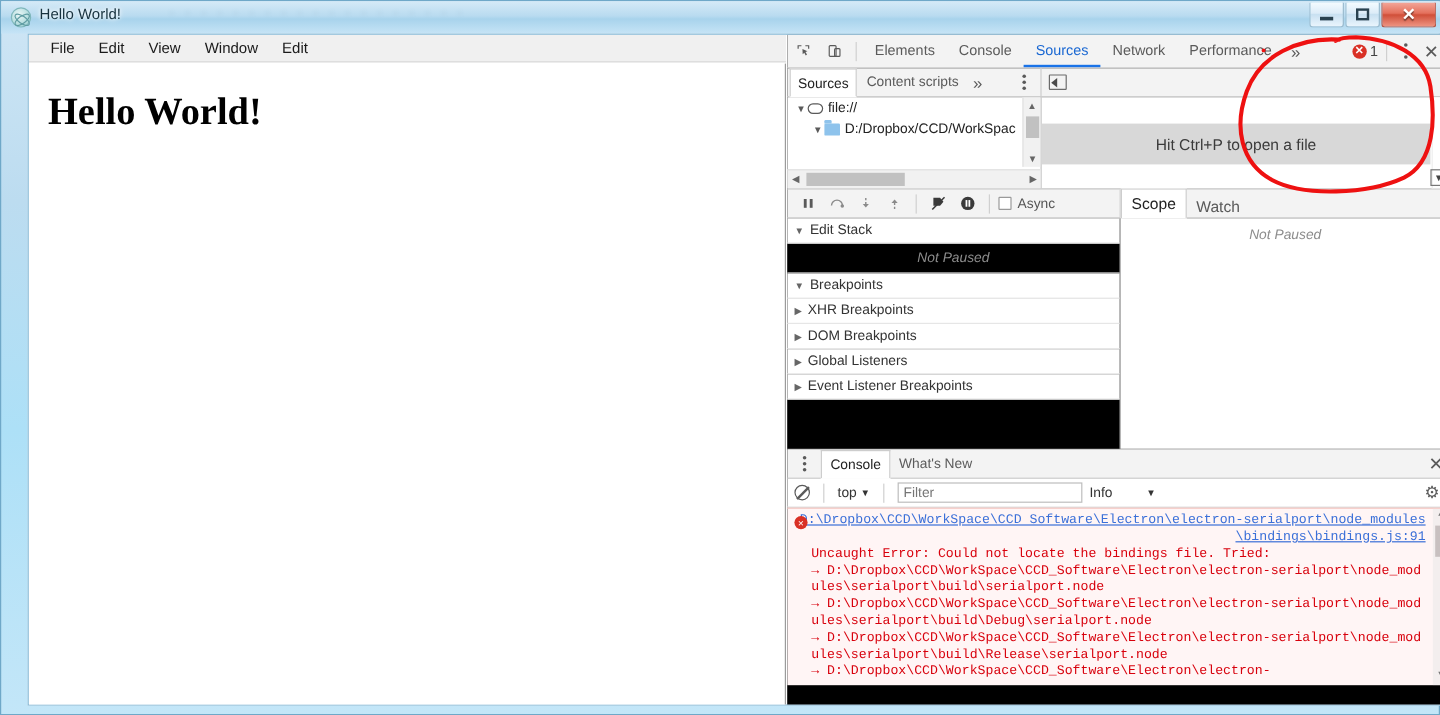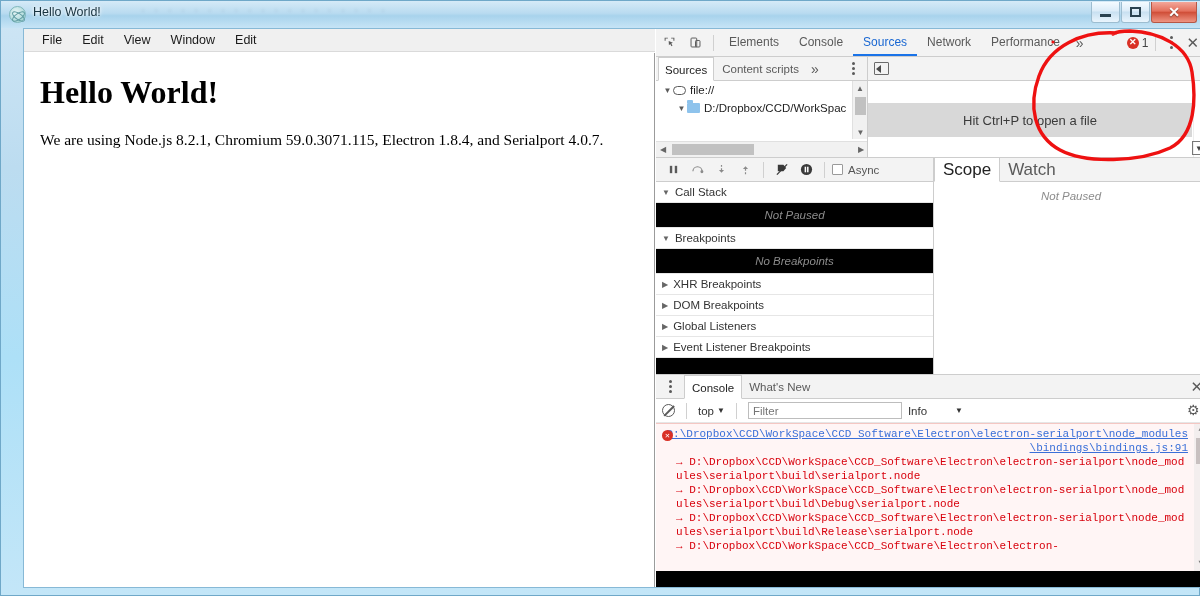--- a/index.html
+++ b/index.html
@@ -231,21 +231,21 @@
   
   .dbg-row { display: flex; height: 25px; border-top: 1px solid #cdcdcd;
              border-bottom: 1px solid #cdcdcd; background: #f3f3f3; }
   .dbg-tools { width: 278px; display: flex; align-items: center; gap: 2px;
                border-right: 1px solid #cdcdcd; padding-left: 6px; }
   .dbg-btn { width: 22px; height: 22px; display:flex; align-items:center;
              justify-content:center; color: #5a5a5a; font-size: 12px; }
   .async-box { display: flex; gap: 5px; font-size: 11.5px; color: #555; }
   .cbox { width: 11px; height: 11px; border: 1px solid #9a9a9a; background: #fff; border-radius: 1px; }
   .scope-tabs { flex: 1; display: flex; align-items: flex-end; }
-  .scope-tab { font-size: 17px; color: #5a5a5a; padding: 1px 8px; }
+  .scope-tab { font-size: 13px; color: #5a5a5a; padding: 1px 8px; }
   .scope-tab.active { background:#fff; border:1px solid #cdcdcd; border-bottom-color:#fff;
                       color:#222; height: 25px; line-height: 21px; margin-bottom:-1px; }
 
   
   .panes-row { display: flex; height: 192px; }
   .left-panes { width: 278px; border-right: 1px solid #cdcdcd; }
   .pane-head {
     height: 21px; display: flex; align-items: center; gap: 5px;
     padding-left: 6px; font-size: 11.5px; color: #333;
     border-bottom: 1px solid #e6e6e6; background: #fff;
@@ -349,21 +349,20 @@
       <div class="menubar">
         <div class="menu-item">File</div>
         <div class="menu-item">Edit</div>
         <div class="menu-item">View</div>
         <div class="menu-item">Window</div>
         <div class="menu-item">Edit</div>
       </div>
 
       <div class="page-body">
         <div class="h1">Hello World!</div>
-        <div class="ptext">We are using Node.js 8.2.1, Chromium 59.0.3071.115, Electron 1.8.4, and Serialport 4.0.7.</div>
       </div>
 
       <div class="devtools">
 
         <div class="dt-tabbar">
           <div class="dt-iconbtn">
             <svg width="13" height="13" viewBox="0 0 16 16">
                 <path d="M2 2h4v1.2H3.2v2.6H2V2zm8 0h4v3.8h-1.2V3.2H10V2z" fill="#5a5a5a"></path>
                 <path d="M7 6l5.2 2.3-2.1.8 1.6 2.6-1.3.8-1.5-2.6-1.6 1.5z" fill="#5a5a5a"></path>
               </svg>
@@ -495,28 +494,27 @@
           <div class="scope-tabs">
             <div class="scope-tab active">Scope</div>
             <div class="scope-tab">Watch</div>
           </div>
         </div>
 
         <div class="panes-row">
           <div class="left-panes">
             <div class="pane-head">
               <span class="tri">▼</span>
-              <span>Call Stack</span>
+              <span>Edit Stack</span>
             </div>
             <div class="pane-empty">Not Paused</div>
             <div class="pane-head">
               <span class="tri">▼</span>
               <span>Breakpoints</span>
             </div>
-            <div class="pane-empty">No Breakpoints</div>
             <div class="pane-head">
               <span class="tri">▶</span>
               <span>XHR Breakpoints</span>
             </div>
             <div class="pane-head">
               <span class="tri">▶</span>
               <span>DOM Breakpoints</span>
             </div>
             <div class="pane-head">
               <span class="tri">▶</span>
@@ -555,20 +553,21 @@
             <input class="filter-input" placeholder="Filter" style="">
             <div class="level-sel">
               <span>Info</span>
               <span style="font-size:8px">▼</span>
             </div>
             <div class="gear">⚙</div>
           </div>
           <div class="console-out">
             <div class="c-err-ico">✕</div>
             <div class="c-link">D:\Dropbox\CCD\WorkSpace\CCD Software\Electron\electron-serialport\node_modules\bindings\bindings.js:91</div>
+            <div class="c-msg">Uncaught Error: Could not locate the bindings file. Tried:</div>
             <div class="c-path">→ D:\Dropbox\CCD\WorkSpace\CCD_Software\Electron\electron-serialport\node_modules\serialport\build\serialport.node</div>
             <div class="c-path">→ D:\Dropbox\CCD\WorkSpace\CCD_Software\Electron\electron-serialport\node_modules\serialport\build\Debug\serialport.node</div>
             <div class="c-path">→ D:\Dropbox\CCD\WorkSpace\CCD_Software\Electron\electron-serialport\node_modules\serialport\build\Release\serialport.node</div>
             <div class="c-path">→ D:\Dropbox\CCD\WorkSpace\CCD_Software\Electron\electron-</div>
             <div class="console-vscroll">
               <div class="arrow">▲</div>
               <div class="thumb"></div>
               <div class="arrow bot">▼</div>
             </div>
           </div>

